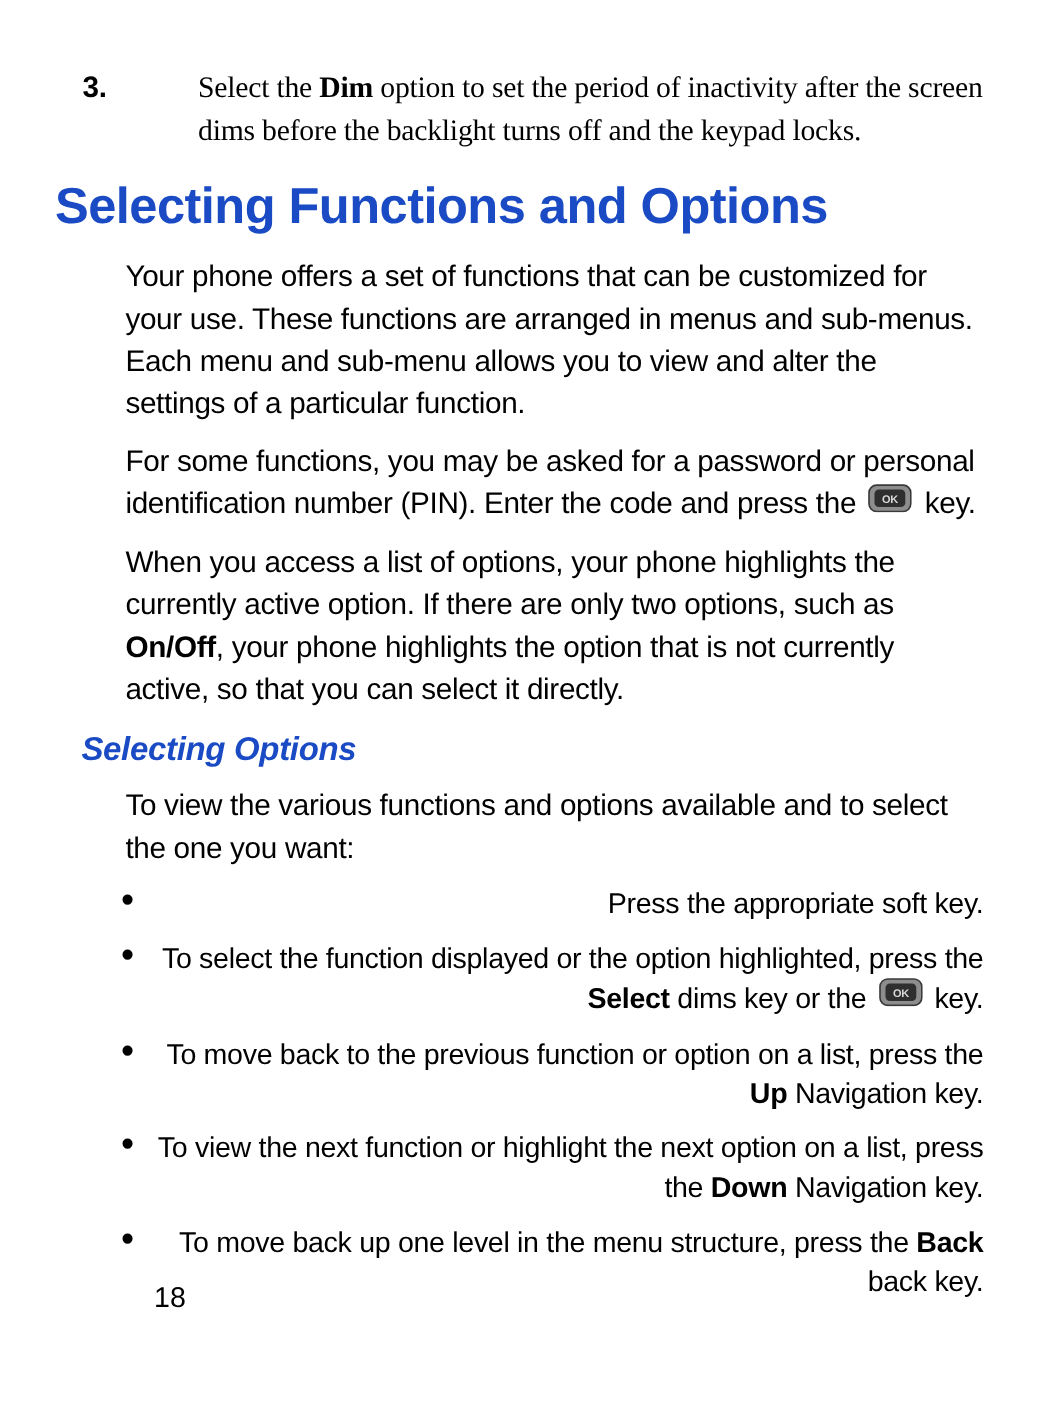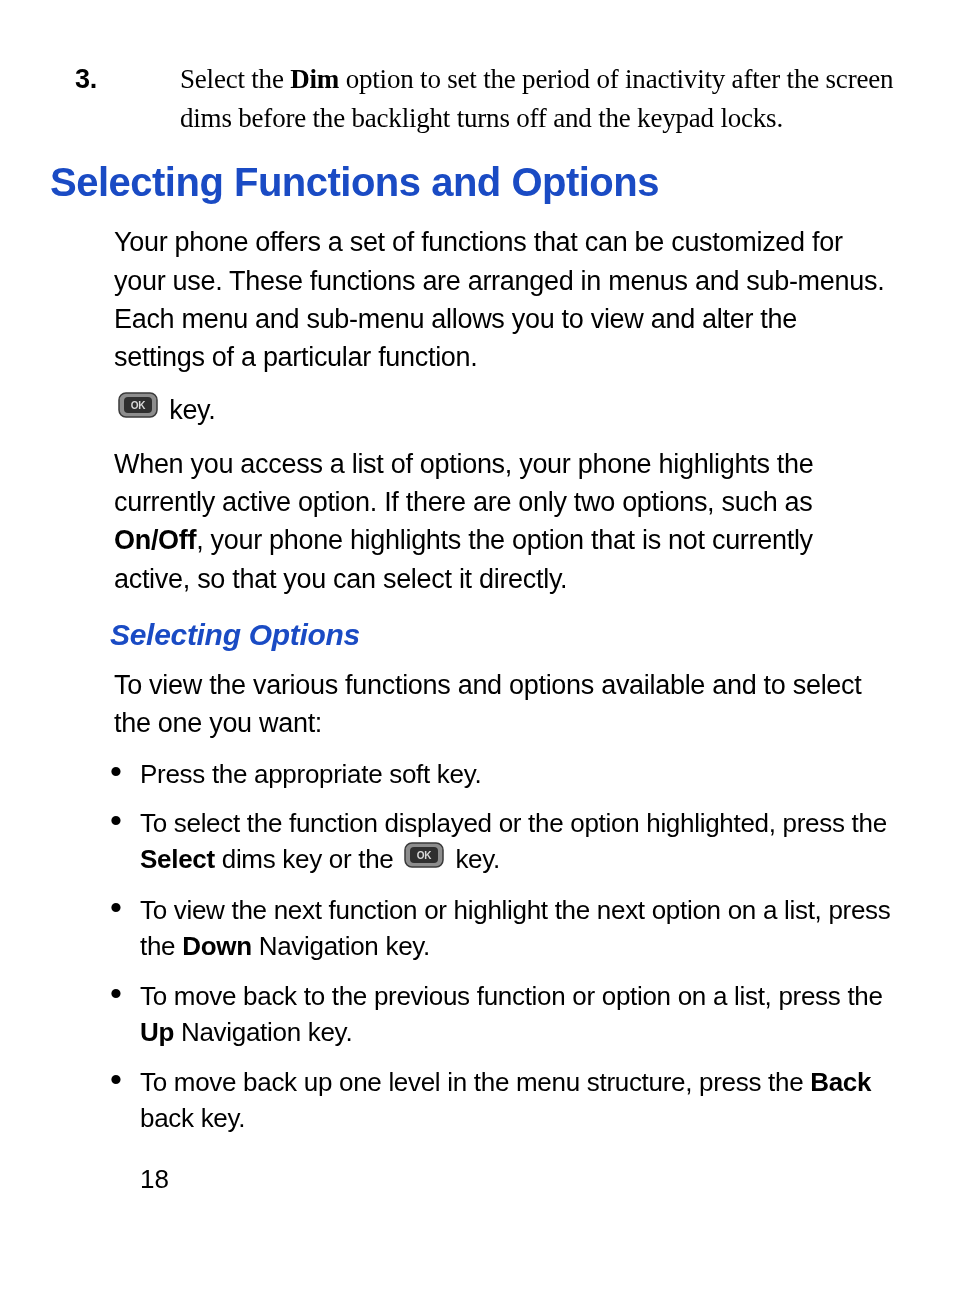--- a/index.html
+++ b/index.html
@@ -34,44 +34,45 @@
     font-size: 27px;
   }
   .num-item .text {
     padding-left: 50px;
     font-family: Liberation Serif, serif;
   }
   h1.section {
     font-family: Arial, Helvetica, sans-serif;
     font-weight: 900;
     color: #1a4bc4;
-    font-size: 40px;
+    font-size: 46px;
     margin: 8px 0 18px 0;
     letter-spacing: -0.5px;
   }
   .para {
     margin-left: 64px;
     margin-right: 10px;
     font-size: 27px;
     line-height: 1.42;
     margin-bottom: 14px;
     letter-spacing: -0.3px;
   }
   h2.sub {
     color: #1a4bc4;
     font-style: italic;
     font-weight: 700;
     font-size: 30px;
-    margin: 20px 0 14px 60px;
+    margin: 20px 0 14px 24px;
     letter-spacing: -0.3px;
   }
   ul.bullets {
     list-style: none;
     margin: 0 10px 0 60px;
     padding: 0;
+    text-align: right;
   }
   ul.bullets li {
     position: relative;
     padding-left: 30px;
     font-size: 26px;
     line-height: 1.38;
     margin-bottom: 14px;
     letter-spacing: -0.3px;
   }
   ul.bullets li::before {
@@ -107,20 +108,21 @@
     <div class="text">
       <span>Select the </span><b>Dim</b><span> option to set the period of inactivity after the screen dims before the backlight turns off and the keypad locks.</span>
     </div>
   </div>
 
   <h1 class="section">Selecting Functions and Options</h1>
 
   <div class="para">Your phone offers a set of functions that can be customized for your use. These functions are arranged in menus and sub-menus. Each menu and sub-menu allows you to view and alter the settings of a particular function.</div>
 
   <div class="para">
+    <span>For some functions, you may be asked for a password or personal identification number (PIN). Enter the code and press the </span>
     <span class="ok-icon">
       <svg width="40" height="26" viewBox="0 0 40 26">
         <rect x="1" y="1" width="38" height="24" rx="7" ry="7" fill="#8d8d8d" stroke="#3a3a3a" stroke-width="1.5"></rect>
         <rect x="6" y="5" width="28" height="16" rx="4" ry="4" fill="#2f2f2f"></rect>
         <text x="20" y="17" text-anchor="middle" font-family="Arial" font-size="10" font-weight="700" fill="#d8d8d8">OK</text>
       </svg>
     </span>
     <span> key.</span>
   </div>
 
@@ -141,24 +143,24 @@
       <span class="ok-icon">
         <svg width="40" height="26" viewBox="0 0 40 26">
           <rect x="1" y="1" width="38" height="24" rx="7" ry="7" fill="#8d8d8d" stroke="#3a3a3a" stroke-width="1.5"></rect>
           <rect x="6" y="5" width="28" height="16" rx="4" ry="4" fill="#2f2f2f"></rect>
           <text x="20" y="17" text-anchor="middle" font-family="Arial" font-size="10" font-weight="700" fill="#d8d8d8">OK</text>
         </svg>
       </span>
       <span> key.</span>
     </li>
     <li>
-      <span>To view the next function or highlight the next option on a list, press the </span><b>Down</b><span> Navigation key.</span>
+      <span>To move back to the previous function or option on a list, press the </span><b>Up</b><span> Navigation key.</span>
     </li>
     <li>
-      <span>To move back to the previous function or option on a list, press the </span><b>Up</b><span> Navigation key.</span>
+      <span>To view the next function or highlight the next option on a list, press the </span><b>Down</b><span> Navigation key.</span>
     </li>
     <li>
       <span>To move back up one level in the menu structure, press the </span><b>Back</b><span> back key.</span>
     </li>
   </ul>
 
   <div class="pagenum">18</div>
 
 </div>
 

